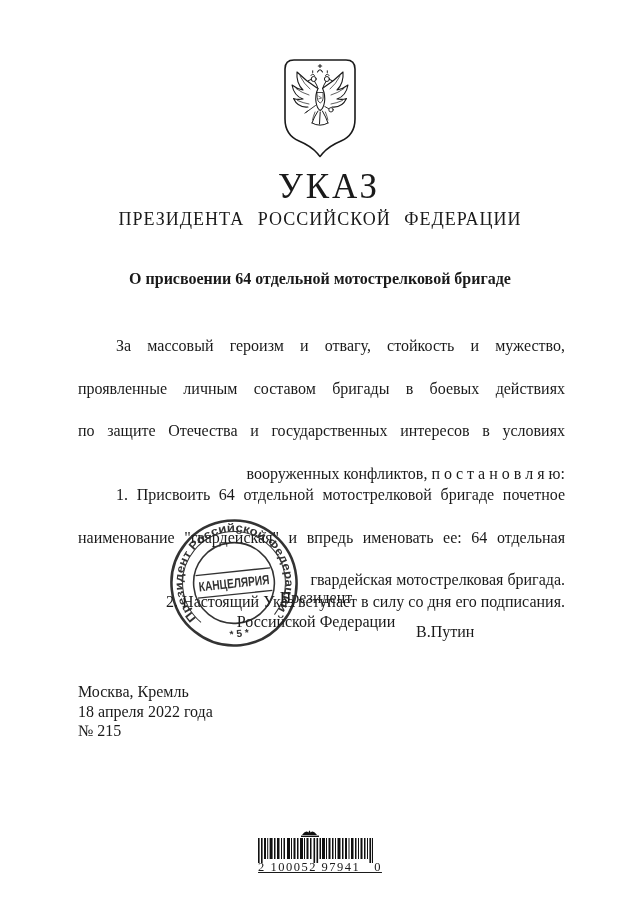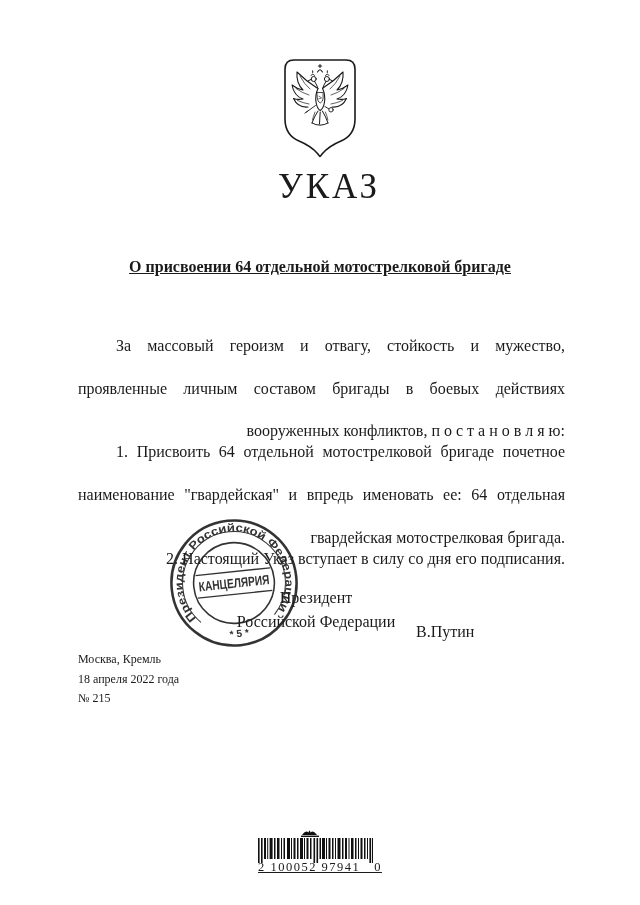--- a/index.html
+++ b/index.html
@@ -11,38 +11,38 @@
   .coat-of-arms { position:absolute; left:284px; top:59px; width:72px; height:99px; }
   .title {
     position:absolute; left:0; top:167px; width:640px; text-align:center;
     font-size:35px; letter-spacing:3px; font-weight:normal;padding-left:18px;
   }
   .subtitle {
     position:absolute; left:0; top:209px; width:640px; text-align:center;
     font-size:18px; letter-spacing:1px; word-spacing:8px;
   }
   .subject {
-    position:absolute; left:76px; top:256px; width:488px; text-align:center;
-    font-size:16px; font-weight:bold; line-height:21px;text-decoration:underline;
+    position:absolute; left:76px; top:268px; width:488px; text-align:center;
+    font-size:16px; font-weight:bold; line-height:21px;
   }
   .body-text {
     position:absolute; left:78px; top:335px; width:487px;
     font-size:16px; line-height:21.3px;
   }
   .bline { text-align:justify; }
   .bline.j::after { content:""; display:inline-block; width:100%; height:0; vertical-align:top; }
   .bline.ind { text-indent:38px; }
   .bline.last { text-align:right; }
   .sig-title {
     position:absolute; left:233px; top:586px; width:166px; text-align:center;
     font-size:16px; line-height:24px;
   }
   .sig-name { position:absolute; left:416px; top:623px; font-size:16px; }
   .stamp { position:absolute; left:169px; top:518px; width:130px; height:130px; opacity:0.92; z-index:3; }
-  .footer { position:absolute; left:78px; top:650px; font-size:12px; line-height:19.5px; }
+  .footer { position:absolute; left:78px; top:682px; font-size:16px; line-height:19.5px; }
   .barcode-wrap { position:absolute; left:250px; top:825px; width:140px; }
   .barcode-eagle { position:absolute; left:50px; top:0; width:20px; height:12px; }
   .barcode-bars { position:absolute; left:8px; top:13px; width:115px; height:26px; }
   .barcode-digits {
     position:absolute; left:0; top:35px; width:140px; text-align:center;
     font-size:12.5px; letter-spacing:1.5px; white-space:pre;text-decoration:underline;
   }
 </style>
 </head>
 <body>
@@ -82,28 +82,30 @@
         <path d="M40.8,47.5 L44.8,49.8" stroke-width="0.9"></path>
         <circle cx="47" cy="50.8" r="2.2" stroke-width="0.9"></circle>
 
         <path d="M34,52 Q30,58 28,64 M36.2,53 Q35.8,59 35.5,65 M38.4,52 Q42,58 44,64 M28,64 Q36,68.5 44,64" stroke-width="1"></path>
         <path d="M31,53 Q29,58 28.5,61 M41.4,53 Q43.4,58 43.9,61" stroke-width="0.7"></path>
       </g>
     </svg>
   </div>
 
   <div class="title">УКАЗ</div>
+  <div class="subtitle">ПРЕЗИДЕНТА РОССИЙСКОЙ ФЕДЕРАЦИИ</div>
 
   <div class="subject">
     <div>О присвоении 64 отдельной мотострелковой бригаде</div>
   </div>
 
   <div class="body-text">
     <div class="bline ind j">За массовый героизм и отвагу, стойкость и мужество,</div>
     <div class="bline j">проявленные личным составом бригады в боевых действиях</div>
+    <div class="bline j">по защите Отечества и государственных интересов в условиях</div>
     <div class="bline last">вооруженных конфликтов, п о с т а н о в л я ю:</div>
     <div class="bline ind j">1. Присвоить 64 отдельной мотострелковой бригаде почетное</div>
     <div class="bline j">наименование "гвардейская" и впредь именовать ее: 64 отдельная</div>
     <div class="bline last">гвардейская мотострелковая бригада.</div>
     <div class="bline ind last">2. Настоящий Указ вступает в силу со дня его подписания.</div>
   </div>
 
   <div class="sig-title">
     <div>Президент</div>
     <div>Российской Федерации</div>

